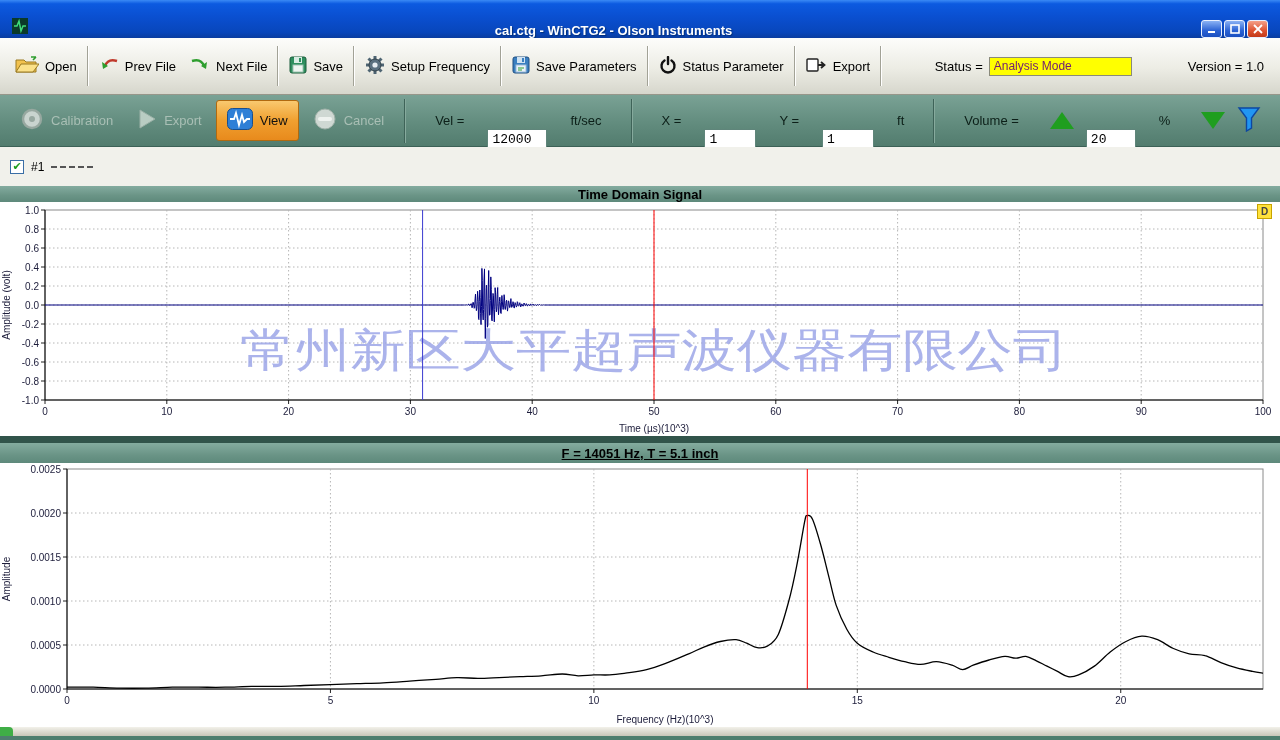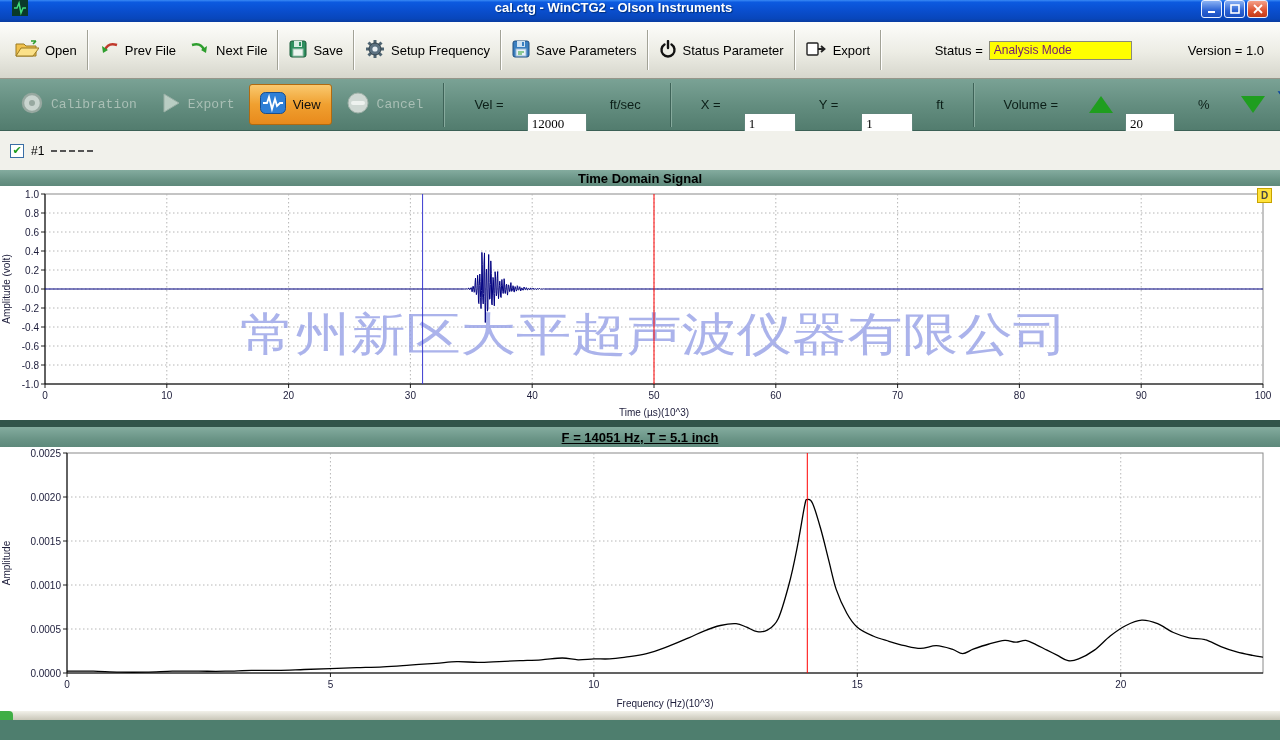--- a/index.html
+++ b/index.html
@@ -1,46 +1,46 @@
 <!DOCTYPE html>
 <html><head>
 <meta charset="utf-8">
 <style>
   * { margin:0; padding:0; box-sizing:border-box; }
   html,body { width:1280px; height:740px; overflow:hidden; }
   body { font-family:"Liberation Sans",sans-serif; background:#4e7e6e; }
   .window { width:1280px; height:740px; display:flex; flex-direction:column; }
 
   
-  .titlebar { height:22px; background:linear-gradient(180deg,#3a8af5 0%,#0c5ae0 10%,#0a4fd0 45%,#0846bb 85%,#0a3da0 100%);
-    display:flex; align-items:flex-start; padding:0 12px; flex:0 0 auto; }
+  .titlebar { height:38px; background:linear-gradient(180deg,#3a8af5 0%,#0c5ae0 10%,#0a4fd0 45%,#0846bb 85%,#0a3da0 100%);
+    display:flex; align-items:flex-end; padding:0 12px; flex:0 0 auto; }
   .title-text { flex:1; text-align:center; color:#fff; font-weight:bold; font-size:13px; text-shadow:1px 1px 1px #00307a; }
   .win-btn { width:21px; height:18px; border-radius:3px; margin-left:2px; border:1px solid #e8f0ff;
     display:flex; align-items:center; justify-content:center; }
   .btn-min,.btn-max { background:linear-gradient(180deg,#8ab2f4,#2a62d4 60%,#1a4fc0); }
   .btn-close { background:linear-gradient(180deg,#f4a088,#dd5230 60%,#c23a1a); }
 
   
   .toolbar1 { height:57px; background:linear-gradient(180deg,#fdfdfb,#ecece4 55%,#d6d6cc);
     border-bottom:1px solid #96968a; display:flex; align-items:center; padding:0 8px; flex:0 0 auto; }
   .tb-btn { display:flex; align-items:center; gap:6px; padding:8px 7px; font-size:13px; color:#000; white-space:nowrap; cursor:default; }
   .sep { width:2px; height:40px; border-left:1px solid #a2a296; border-right:1px solid #ffffff; margin:0 3px; }
   .status-group { display:flex; align-items:center; gap:6px; margin-left:auto; font-size:13px; }
   .status-input { width:143px; height:19px; background:#ffff00; border:1px solid #8a8a7a; font-size:12px; color:#701a75; padding:0 4px; font-family:inherit; }
   .version { font-size:13px; margin-left:56px; margin-right:8px; white-space:nowrap; }
 
   
   .toolbar2 { height:52px; background:linear-gradient(180deg,#7aa295 0%,#628c7e 55%,#527c6e 100%);
     border-bottom:1px solid #3c6156; display:flex; align-items:center; padding:0 10px; gap:4px; flex:0 0 auto; }
   .tb2-btn { display:flex; align-items:center; gap:7px; padding:7px 10px; font-size:13px; border-radius:3px; white-space:nowrap; cursor:default; }
-  .tb2-btn.disabled { color:#a9bfb5;font-family:Liberation Mono, monospace; }
+  .tb2-btn.disabled { color:#a9bfb5; }
   .tb2-btn.active { background:linear-gradient(180deg,#f9c96f,#f0a030 50%,#e88a1c); border:1px solid #b06a10; color:#101010; }
   .sep2 { width:2px; height:44px; border-left:1px solid #3e6358; border-right:1px solid #86aa9d; margin:0 6px; }
   .tb2-label { font-size:13px; color:#0c1f18; white-space:nowrap; margin:0 19px; }
-  .field { background:#fff; border:1px solid #5f857a; height:21px; font-size:13px; color:#000; padding:8px 4px; font-family:Liberation Serif, serif;margin-top:38px; }
+  .field { background:#fff; border:1px solid #5f857a; height:21px; font-size:13px; color:#000; padding:8px 4px; font-family:Liberation Mono, monospace;margin-top:38px; }
   .f-vel { width:60px; } .f-xy { width:52px; } .f-vol { width:50px; }
   .tri-up { width:0; height:0; border-left:12px solid transparent; border-right:12px solid transparent; border-bottom:17px solid #1f9e1f; margin:0 8px; cursor:default; }
   .tri-down { width:0; height:0; border-left:12px solid transparent; border-right:12px solid transparent; border-top:17px solid #1f9e1f; margin:0 8px; cursor:default; }
   .tb2-right { margin-left:auto; display:flex; align-items:center; gap:20px; padding-right:6px; }
 
   
   .legend-row { height:39px; background:#f1f1eb; display:flex; align-items:center; gap:7px; padding:0 10px; flex:0 0 auto; }
   .checkbox { width:14px; height:14px; background:#fff; border:1px solid #3a6ea5; display:flex; align-items:center; justify-content:center;
     font-size:11px; color:#1f9e1f; line-height:1; cursor:default; }
   .legend-label { font-size:12px; color:#000; }

